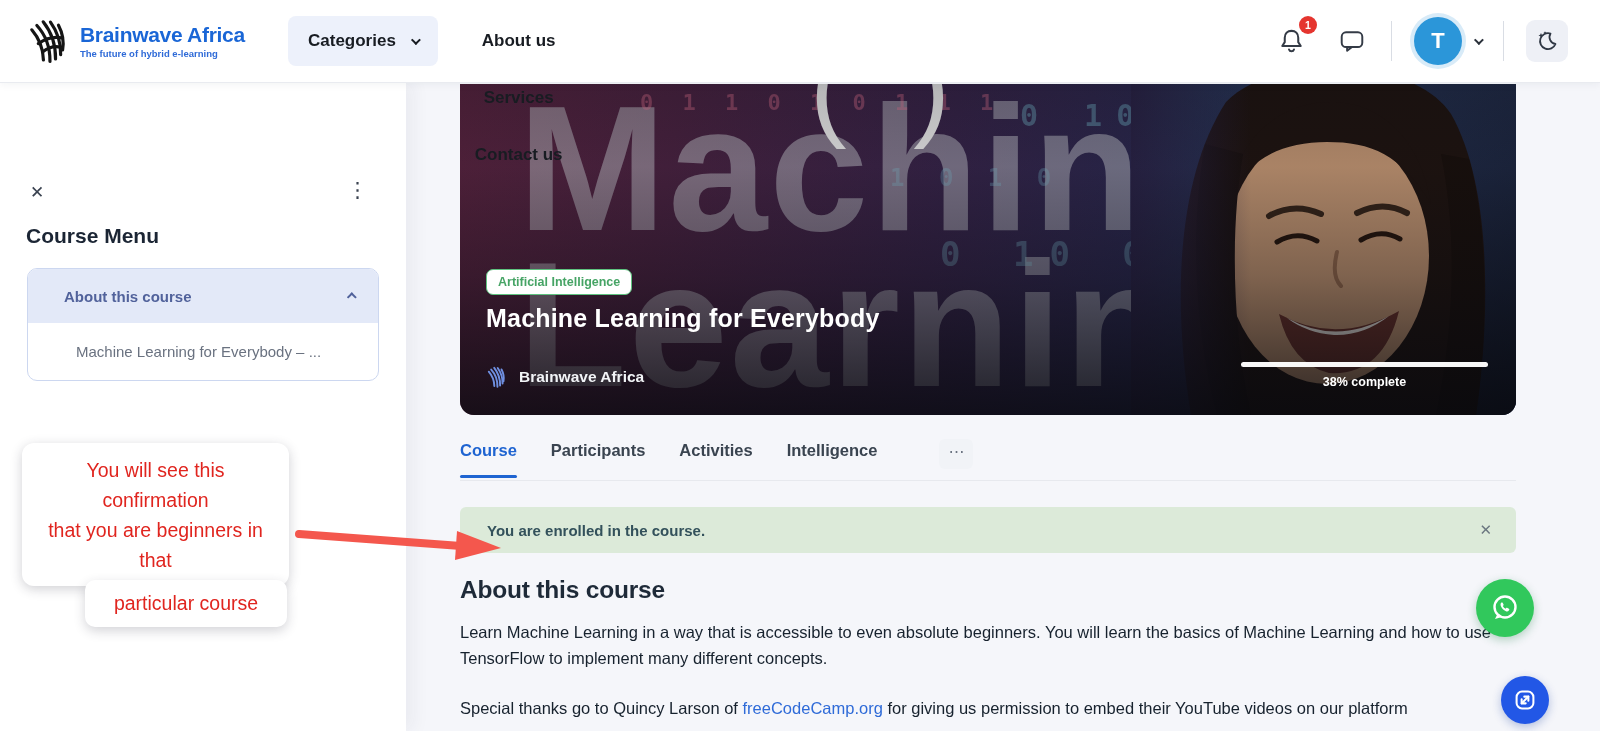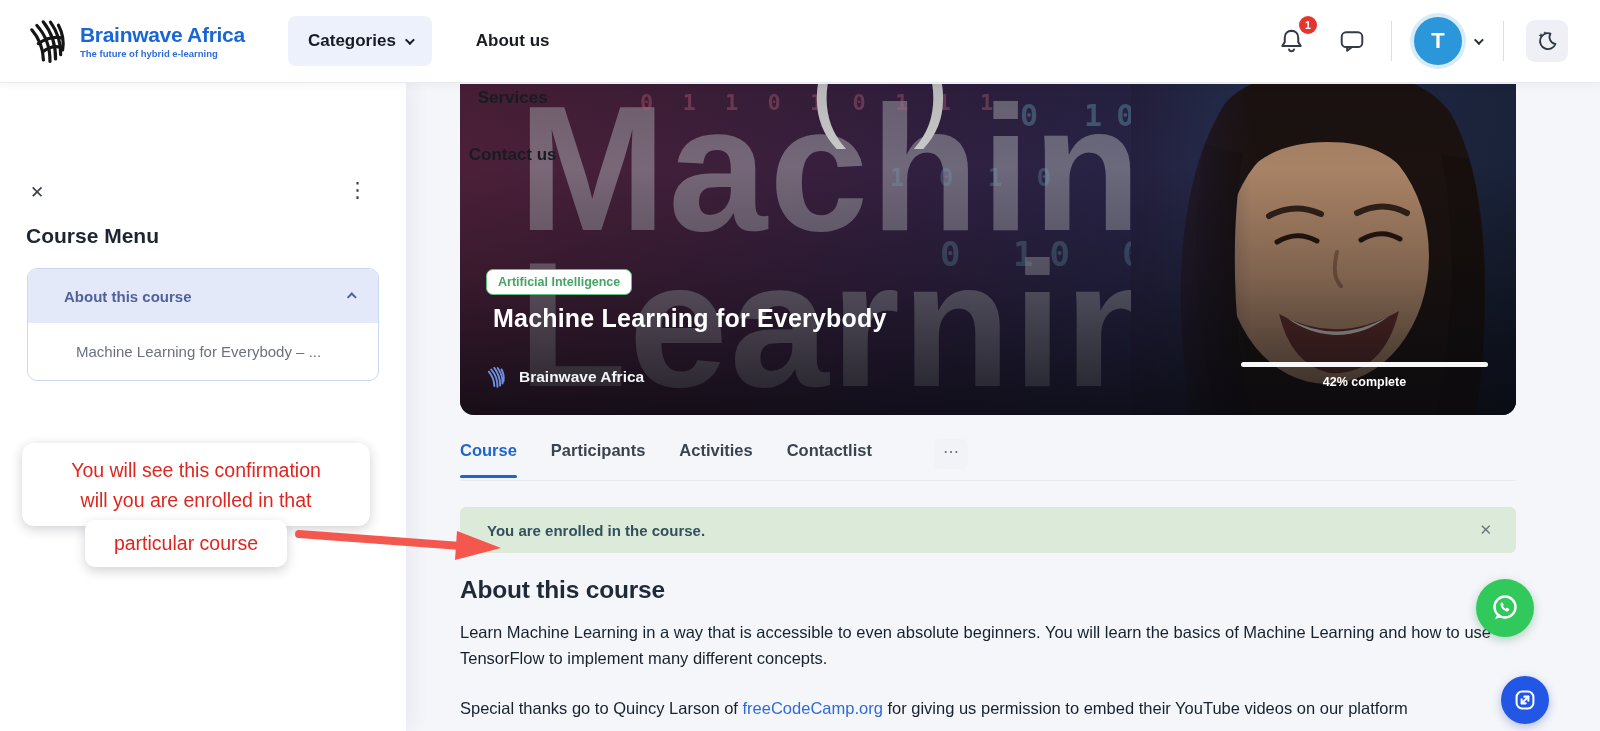--- a/index.html
+++ b/index.html
@@ -19,21 +19,21 @@
     display:flex; align-items:center;
   }
   .logo-wrap { display:flex; align-items:center; margin-left:26px; width:230px; }
   .logo-text { margin-left:8px; display:flex; flex-direction:column; }
   .logo-name { font-size:21px; font-weight:bold; color:#1a66d6; letter-spacing:-.3px; }
   .logo-tag  { font-size:9.5px; color:#2f6bd8; font-weight:bold; margin-top:1px; }
 
   .categories-btn {
     margin-left:32px; background:#edf1fb; border:none; border-radius:8px;
     padding:15px 20px; font-family:inherit; font-size:17px; font-weight:600; color:#181c22;
-    display:flex; align-items:center; gap:9px; cursor:pointer;
+    display:flex; align-items:center; gap:15px; cursor:pointer;
   }
   .chev { display:inline-block; width:7px; height:7px;
     border-right:2px solid currentColor; border-bottom:2px solid currentColor;
     transform:rotate(45deg) translateY(-2px); }
   .chev.up { transform:rotate(-135deg) translateY(-1px); }
 
   .nav-links { display:flex; align-items:center; gap:37px; margin-left:34px;flex-direction:column; }
   .nav-link { font-size:17px; font-weight:600; color:#181c22; text-decoration:none;
     display:flex; align-items:center; gap:8px; cursor:pointer; }
 
@@ -97,21 +97,21 @@
   .b3 { top:80px; left:430px; font-size:24px; color:rgba(130,200,220,.30); letter-spacing:10px; }
   .b4 { top:150px; left:480px; font-size:34px; color:rgba(140,215,230,.32); letter-spacing:16px; }
   .portrait { position:absolute; right:0; top:0; height:331px; z-index:4; }
   .hero-overlay { position:absolute; inset:0; z-index:5;
     background:linear-gradient(to top, rgba(8,9,14,.80) 0%, rgba(8,9,14,.38) 42%, rgba(10,10,16,.16) 75%, rgba(10,10,16,.26) 100%); }
   .hero-content { position:absolute; inset:0; z-index:6; }
   .ai-badge {
     position:absolute; top:185px; left:26px; background:#fff; border:1px solid #5ec27f;
     color:#46a465; font-size:12.5px; font-weight:600; padding:5px 11px; border-radius:7px;
   }
-  .hero-title { position:absolute; top:220px; left:33px; color:#fff; font-size:25px; font-weight:bold; letter-spacing:.2px; }
+  .hero-title { position:absolute; top:220px; left:26px; color:#fff; font-size:25px; font-weight:bold; letter-spacing:.2px; }
   .hero-brand { position:absolute; top:280px; left:26px; display:flex; align-items:center; gap:11px; }
   .hero-brand .name { color:#f2f4f7; font-size:15.5px; font-weight:bold; }
   .progress-wrap { position:absolute; right:28px; top:278px; width:247px; }
   .progress-track { height:5px; border-radius:3px; background:rgba(255,255,255,.97); overflow:hidden; }
   .progress-fill { height:100%; width:0%; background:#4caf7d; }
   .progress-label { margin-top:8px; color:#fff; font-size:12.5px; font-weight:600; }
 
   .tabs { margin-top:26px; height:40px; border-bottom:1px solid #e7e9ee;
     display:flex; align-items:flex-start; gap:34px; }
   .tab { position:relative; font-size:16.5px; font-weight:bold; color:#3a4450;
@@ -131,21 +131,21 @@
     font-size:15px; cursor:pointer; }
 
   .about-heading { margin-top:23px; font-size:24.5px; font-weight:600; color:#1e2a38; letter-spacing:-.2px; }
   .about-para { margin-top:15px; font-size:16.5px; line-height:26px; color:#17222e; max-width:1050px; }
   .credit-line { margin-top:24px; font-size:16.5px; line-height:26px; color:#17222e; }
   .credit-link { color:#2f6bd8; text-decoration:none; cursor:pointer; }
 
   
   .callout { position:absolute; left:22px; top:443px; z-index:40; }
   .callout-box1 {
-    width:348px; background:#fff; border-radius:12px; padding:12px 10px 11px;
+    width:267px; background:#fff; border-radius:12px; padding:12px 10px 11px;
     box-shadow:0 3px 12px rgba(40,40,60,.22); text-align:center;
   }
   .callout-box2 {
     width:202px; margin-left:63px; margin-top:-6px; background:#fff; border-radius:10px;
     padding:8px 6px 9px; box-shadow:0 4px 12px rgba(40,40,60,.20); text-align:center; position:relative;
   }
   .callout-line { display:block; color:#e0251f; font-size:19.5px; font-weight:500; line-height:30px; }
   .annot-arrow { position:absolute; left:293px; top:526px; z-index:41; }
 
   
@@ -289,47 +289,47 @@
               <path d="M29 9 C33 19 35 29 31 43"></path>
             <path d="M36 14 C38 22 38 30 34 39"></path>
           </g>
         </svg>
         <span class="name">Brainwave Africa</span>
       </div>
       <div class="progress-wrap">
         <div class="progress-track">
           <div class="progress-fill" style="width: 0%;"></div>
         </div>
-        <div class="progress-label">42% complete</div>
+        <div class="progress-label">38% complete</div>
       </div>
     </div>
   </section>
 
   <nav class="tabs">
     <a class="tab active">Course</a>
     <a class="tab">Participants</a>
     <a class="tab">Activities</a>
-    <a class="tab">Contactlist</a>
+    <a class="tab">Intelligence</a>
     <button class="tab-more">⋯</button>
   </nav>
 
   <div class="alert">
     <span class="alert-text">You are enrolled in the course.</span>
     <button class="alert-close">✕</button>
   </div>
 
   <h2 class="about-heading">About this course</h2>
   <p class="about-para">Learn Machine Learning in a way that is accessible to even absolute beginners. You will learn the basics of Machine Learning and how to use TensorFlow to implement many different concepts.</p>
   <p class="credit-line"><span>Special thanks go to Quincy Larson of </span><a class="credit-link">freeCodeCamp.org</a><span> for giving us permission to embed their YouTube videos on our platform</span></p>
 </main>
 
 <div class="callout">
   <div class="callout-box1">
     <span class="callout-line">You will see this confirmation</span>
-    <span class="callout-line">will you are enrolled in that</span>
+    <span class="callout-line">that you are beginners in that</span>
   </div>
   <div class="callout-box2">
     <span class="callout-line">particular course</span>
   </div>
 </div>
 <svg class="annot-arrow" width="212" height="38" viewBox="0 0 212 38">
   <line x1="6" y1="8" x2="168" y2="20" stroke="#f4574d" stroke-width="8" stroke-linecap="round"></line>
   <polygon points="164,5 208,22 162,34" fill="#f4574d"></polygon>
 </svg>
 

